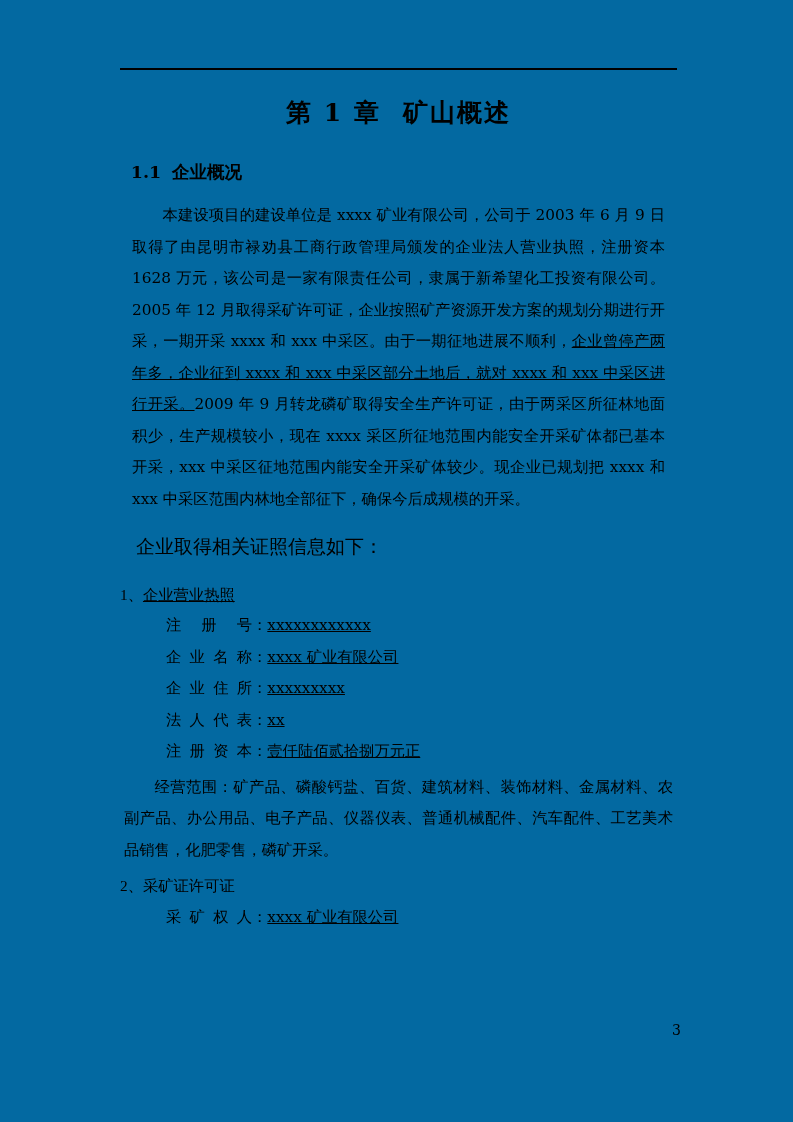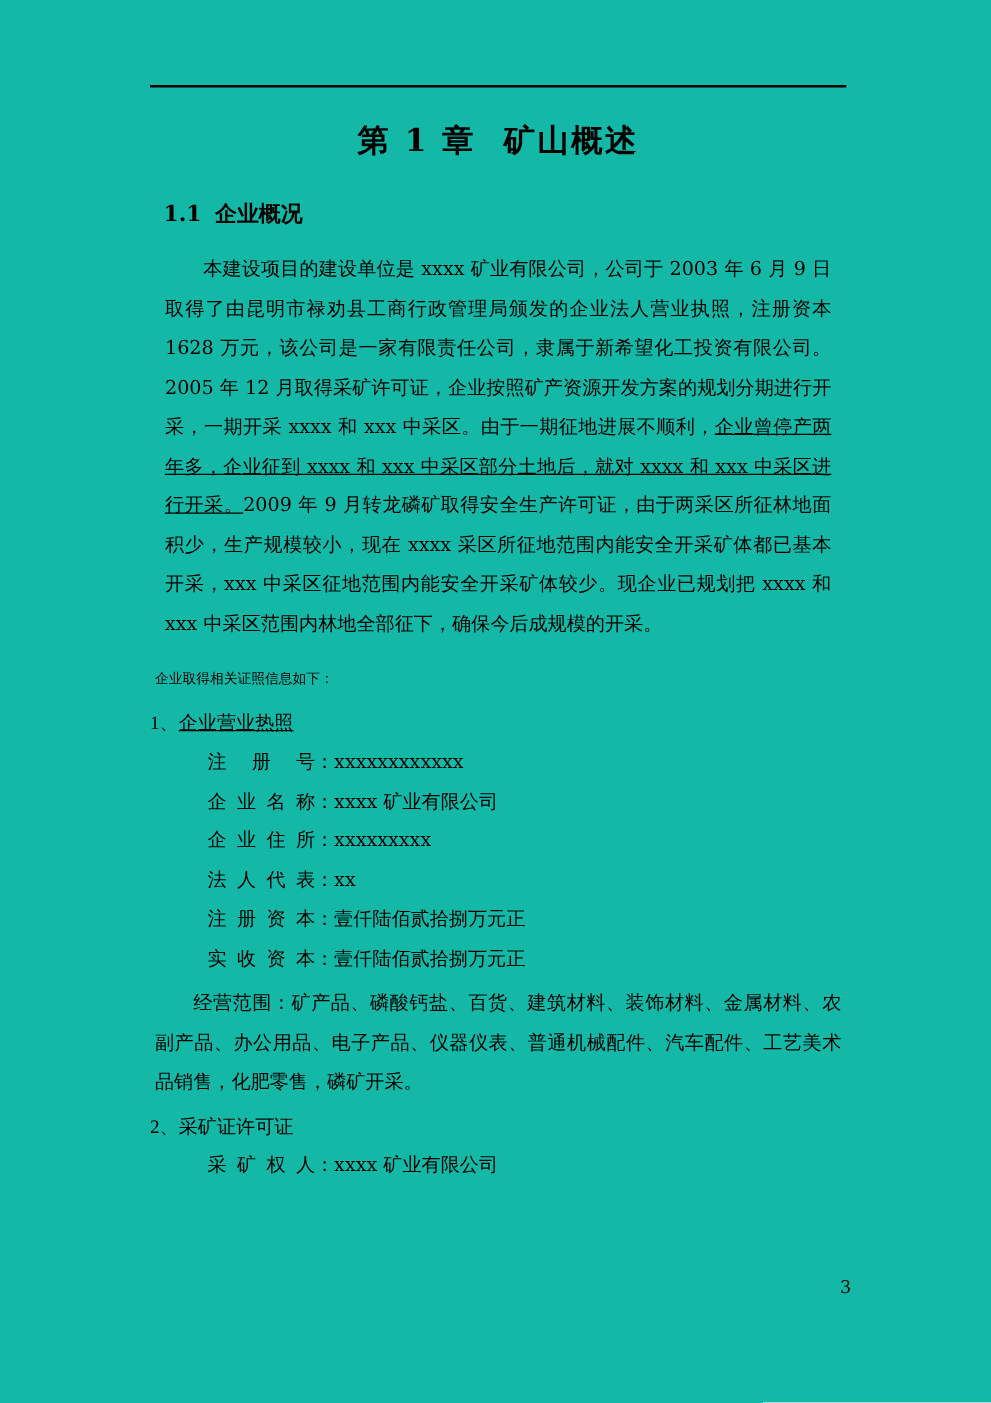--- a/index.html
+++ b/index.html
@@ -9,21 +9,21 @@
   }
   body {
     font-family: "DejaVu Serif", "Liberation Serif", serif;
     color: #000000;
     -webkit-font-smoothing: antialiased;
   }
   .page {
     position: relative;
     width: 793px;
     height: 1122px;
-    background: #14b8a6;
+    background: #0369a1;
     overflow: hidden;
     box-sizing: border-box;
   }
 
   
   .header-rule {
     position: absolute;
     left: 120px;
     top: 68px;
     width: 557px;
@@ -74,23 +74,23 @@
     text-align: justify;
     text-justify: inter-ideograph;
     margin: 12px;
     text-indent: 2em;
   }
   .body-para .u {
     text-decoration: underline;
   }
 
   .plain-line {
-    font-size: 11px;
+    font-size: 19px;
     line-height: 31.5px;
-    margin: 4px;
+    margin: 16px;
     text-align: justify;
     text-justify: inter-ideograph;
   }
 
   
   .list-heading {
     font-size: 15.3px;
     line-height: 31.5px;
     margin: 0;
     font-family: Liberation Serif, serif;
@@ -112,20 +112,21 @@
     width: 86px;
     text-align: justify;
     text-align-last: justify;
     vertical-align: baseline;
   }
   .detail-sep {
     display: inline-block;
   }
   .detail-value {
     display: inline-block;
+    text-decoration: underline;
   }
 
   
   .scope-para {
     font-size: 15.3px;
     line-height: 31.5px;
     margin: 4px;
     text-align: justify;
     text-justify: inter-ideograph;
     text-indent: 2em;
@@ -166,21 +167,20 @@
     <div class="detail-row"><span class="detail-label">注册号</span><span class="detail-sep">：</span><span class="detail-value">xxxxxxxxxxxx</span></div>
 
     <div class="detail-row"><span class="detail-label">企业名称</span><span class="detail-sep">：</span><span class="detail-value">xxxx 矿业有限公司</span></div>
 
     <div class="detail-row"><span class="detail-label">企业住所</span><span class="detail-sep">：</span><span class="detail-value">xxxxxxxxx</span></div>
 
     <div class="detail-row"><span class="detail-label">法人代表</span><span class="detail-sep">：</span><span class="detail-value">xx</span></div>
 
     <div class="detail-row"><span class="detail-label">注册资本</span><span class="detail-sep">：</span><span class="detail-value">壹仟陆佰贰拾捌万元正</span></div>
 
-    <div class="detail-row"><span class="detail-label">实收资本</span><span class="detail-sep">：</span><span class="detail-value">壹仟陆佰贰拾捌万元正</span></div>
 
 
 
     <p class="scope-para">经营范围：矿产品、磷酸钙盐、百货、建筑材料、装饰材料、金属材料、农副产品、办公用品、电子产品、仪器仪表、普通机械配件、汽车配件、工艺美术品销售，化肥零售，磷矿开采。</p>
 
     <p class="list-heading"><span>2、</span><span>采矿证许可证</span></p>
 
 
     <div class="detail-row"><span class="detail-label">采矿权人</span><span class="detail-sep">：</span><span class="detail-value">xxxx 矿业有限公司</span></div>
 

